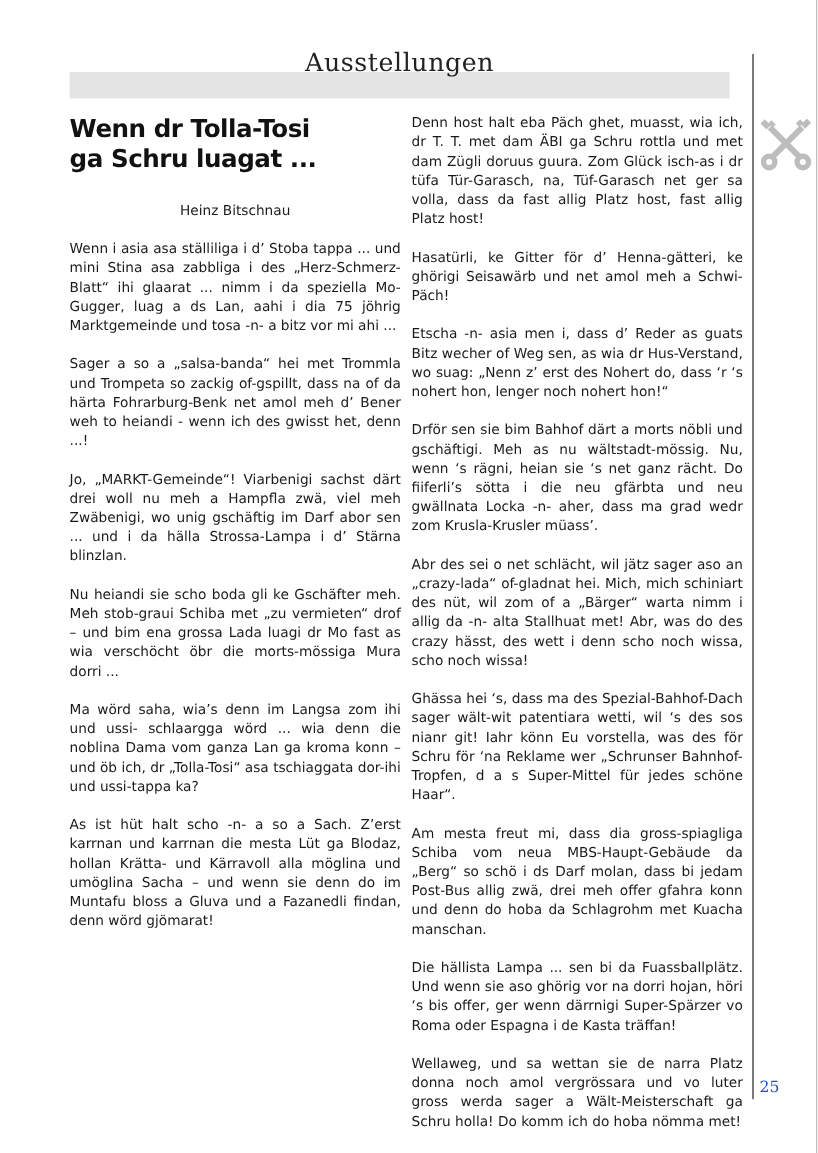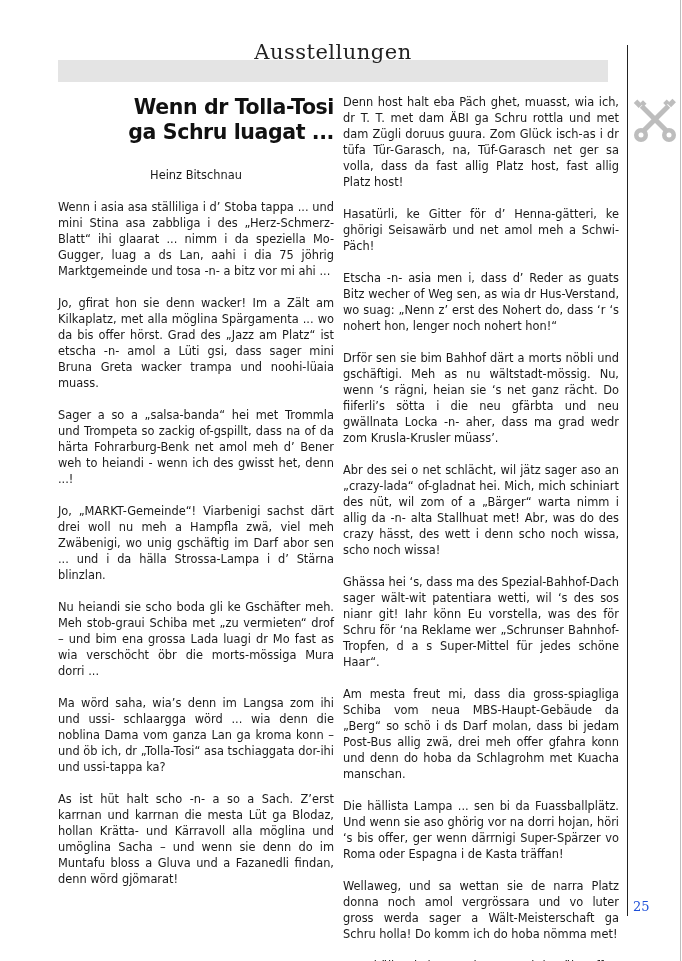--- a/index.html
+++ b/index.html
@@ -9,21 +9,21 @@
     .vrule { position:absolute; left:627px; top:45px; width:1px; height:871px; background:#222; }
     .band { position:absolute; left:58px; top:60px; width:550px; height:22px; background:#e4e4e4; }
     .section-title { position:absolute; left:0; width:666px; top:40px; text-align:center;
       font-family:"DejaVu Serif", serif; font-size:21px; letter-spacing:0.5px; color:#222; font-weight:normal; }
     .keys { position:absolute; left:632px; top:98px; width:46px; height:46px; }
     .page-num { position:absolute; left:633px; top:899px; font-family:"DejaVu Serif", serif; font-size:13px; color:#1d4ed8; }
     .col { position:absolute; top:94px; width:276px; font-size:11.4px; line-height:16px; text-align:justify; }
     .col-left { left:58px; }
     .col-right { left:343px; }
     .headline { font-family:"DejaVu Sans", sans-serif; font-weight:bold; font-size:20.5px; line-height:25px;
-      margin:1px 0 22px 12px; text-align:right; letter-spacing:-0.4px; color:#111; }
+      margin:1px 0 22px 0; text-align:left; letter-spacing:-0.4px; color:#111; }
     .author { margin:0 0 16px 0; text-align:center; }
     .col p { margin:0 0 16px 0; }
     .col p.last { margin-bottom:0; }
   </style>
 </head>
 <body>
 
 <div class="edge-line"></div>
 <div class="band"></div>
 <div class="section-title">Ausstellungen</div>
@@ -50,21 +50,20 @@
   </g>
 </svg>
 
 <div class="col col-left">
   <h1 class="headline">
     <span>Wenn dr Tolla-Tosi</span><br>
     <span>ga Schru luagat ...</span>
   </h1>
   <div class="author">Heinz Bitschnau</div>
   <p>Wenn i asia asa ställiliga i d’ Stoba tappa ... und mini Stina asa zabbliga i des „Herz-Schmerz-Blatt“ ihi glaarat ... nimm i da speziella Mo-Gugger, luag a ds Lan, aahi i dia 75 jöhrig Marktgemeinde und tosa -n- a bitz vor mi ahi ...</p>
-  <p>Jo, gfirat hon sie denn wacker! Im a Zält am Kilkaplatz, met alla möglina Spärgamenta ... wo da bis offer hörst. Grad des „Jazz am Platz“ ist etscha -n- amol a Lüti gsi, dass sager mini Bruna Greta wacker trampa und noohi-lüaia muass.</p>
   <p>Sager a so a „salsa-banda“ hei met Trommla und Trompeta so zackig of-gspillt, dass na of da härta Fohrarburg-Benk net amol meh d’ Bener weh to heiandi - wenn ich des gwisst het, denn ...!</p>
   <p>Jo, „MARKT-Gemeinde“! Viarbenigi sachst därt drei woll nu meh a Hampfla zwä, viel meh Zwäbenigi, wo unig gschäftig im Darf abor sen ... und i da hälla Strossa-Lampa i d’ Stärna blinzlan.</p>
   <p>Nu heiandi sie scho boda gli ke Gschäfter meh. Meh stob-graui Schiba met „zu vermieten“ drof – und bim ena grossa Lada luagi dr Mo fast as wia verschöcht öbr die morts-mössiga Mura dorri ...</p>
   <p>Ma wörd saha, wia’s denn im Langsa zom ihi und ussi- schlaargga wörd ... wia denn die noblina Dama vom ganza Lan ga kroma konn – und öb ich, dr „Tolla-Tosi“ asa tschiaggata dor-ihi und ussi-tappa ka?</p>
   <p>As ist hüt halt scho -n- a so a Sach. Z’erst karrnan und karrnan die mesta Lüt ga Blodaz, hollan Krätta- und Kärravoll alla möglina und umöglina Sacha – und wenn sie denn do im Muntafu bloss a Gluva und a Fazanedli findan, denn wörd gjömarat!</p>
 
 </div>
 
 <div class="col col-right">
   <p>Denn host halt eba Päch ghet, muasst, wia ich, dr T. T. met dam ÄBI ga Schru rottla und met dam Zügli doruus guura. Zom Glück isch-as i dr tüfa Tür-Garasch, na, Tüf-Garasch net ger sa volla, dass da fast allig Platz host, fast allig Platz host!</p>

